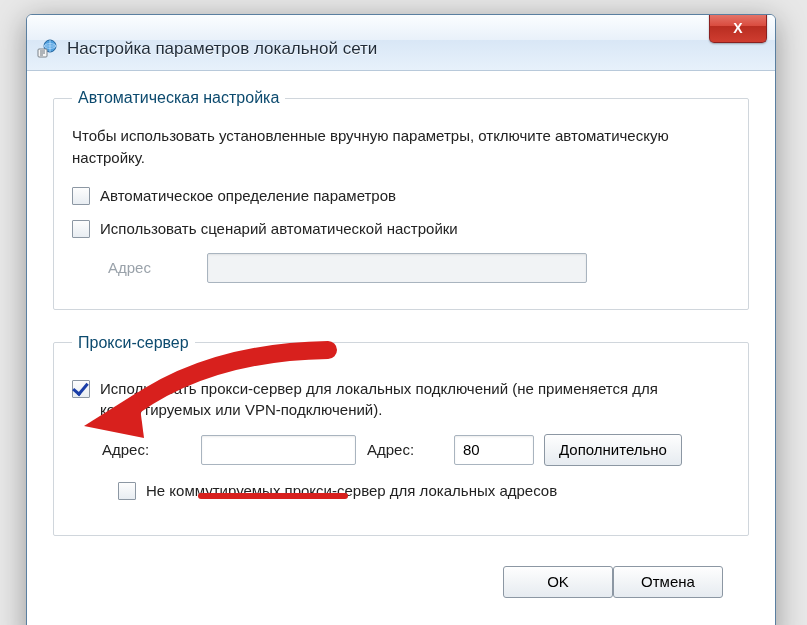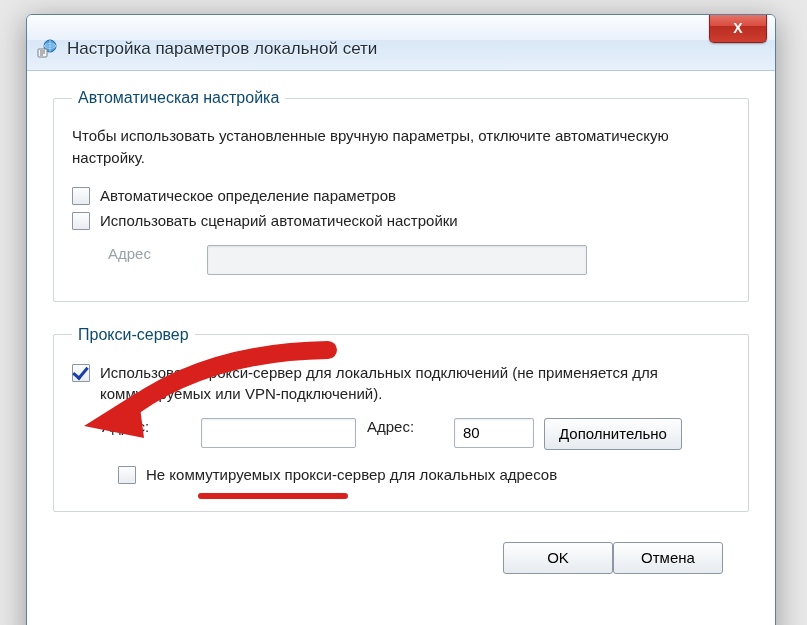--- a/index.html
+++ b/index.html
@@ -73,21 +73,21 @@
     font-size: 16px;
     color: #0c4a6e;
   }
   .desc {
     margin: 4px 0 16px 0;
     line-height: 1.45;
   }
   .row {
     display: flex;
     align-items: flex-start;
-    margin: 4px 0;
+    margin: 12px 0;
   }
   .chk {
     width: 18px; height: 18px;
     border: 1px solid #8c97a3;
     background: linear-gradient(to bottom,#fdfdfd,#e8edf2);
     margin-right: 10px;
     margin-top: 2px;
     flex: 0 0 18px;
     position: relative;
     cursor: pointer;
@@ -97,21 +97,21 @@
     content: "";
     position: absolute;
     left: 3px; top: -1px;
     width: 6px; height: 12px;
     border: solid #1a3ea8;
     border-width: 0 3px 3px 0;
     transform: rotate(40deg);
   }
   .inline-label { line-height: 1.4; }
   .addr-row {
-    display:flex; 
+    display:flex; align-items:center;
     margin: 14px 0 4px 36px;
     gap: 3px;
   }
   .addr-row.disabled { color: #9aa2aa; }
   .addr-row .lbl { min-width: 60px; }
   input.text {
     height: 30px;
     border: 1px solid #a9b4bf;
     background: #fff;
     padding: 2px 8px;

